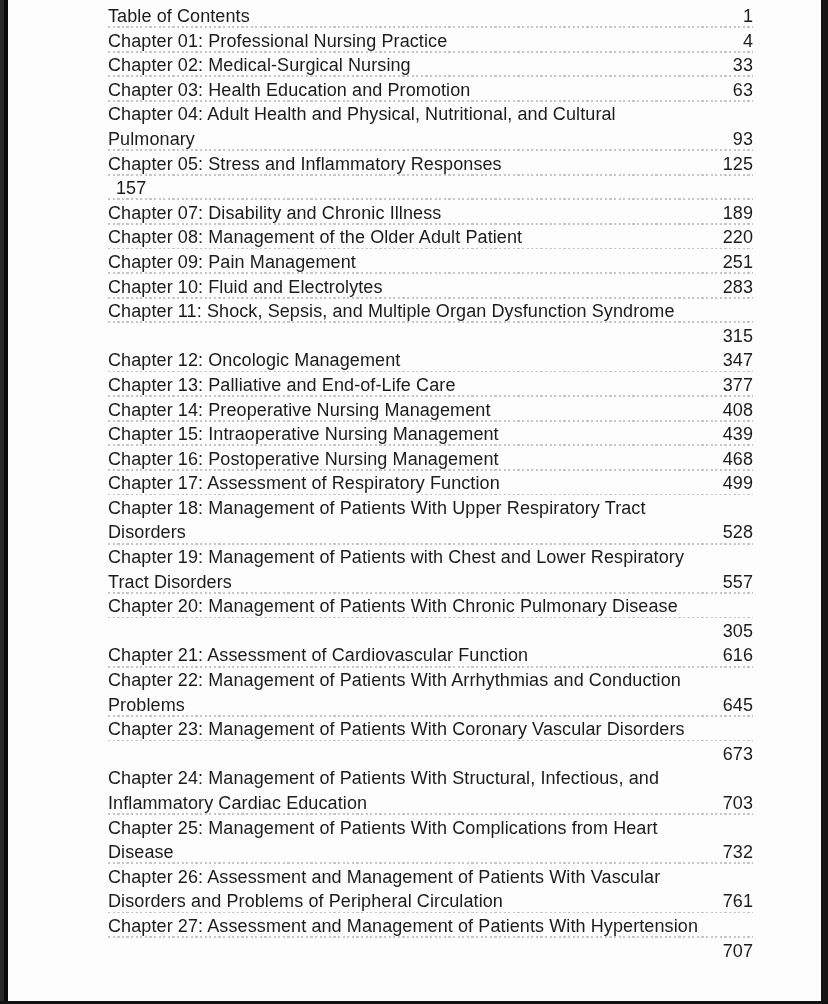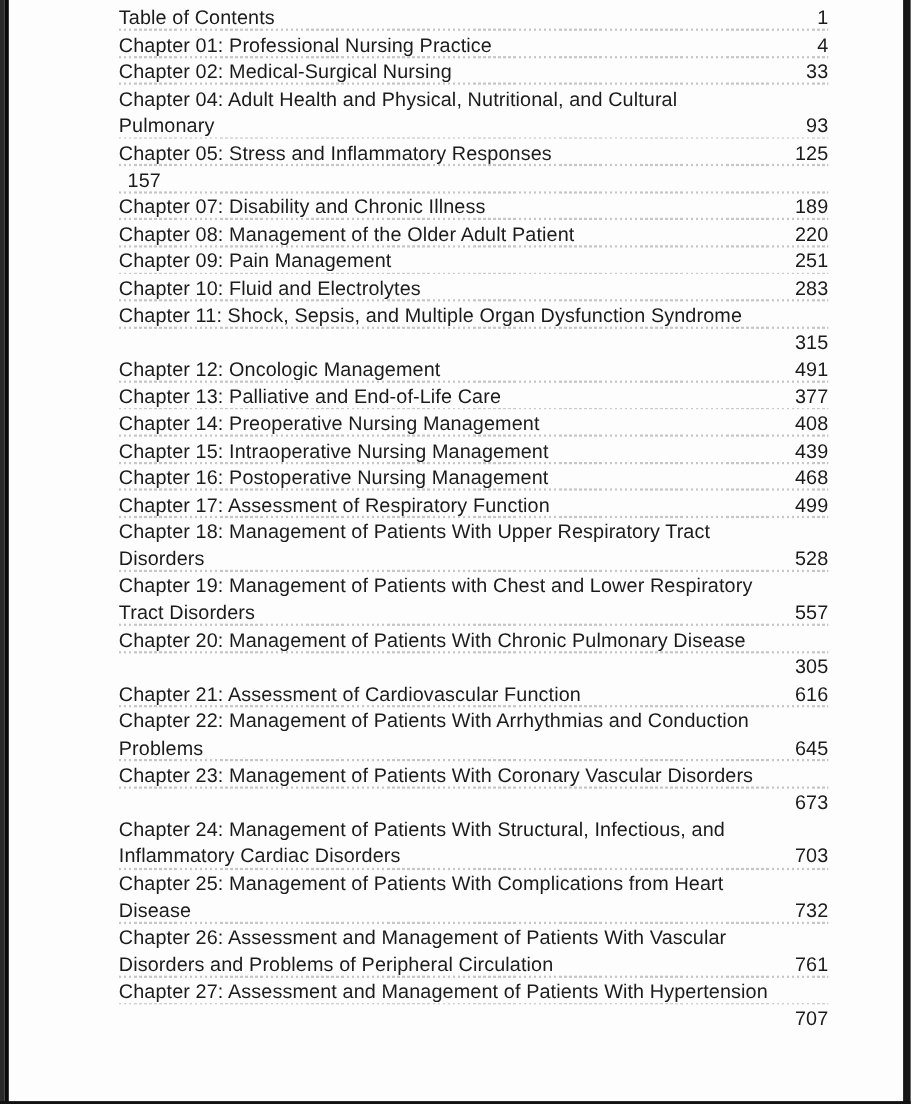--- a/index.html
+++ b/index.html
@@ -96,20 +96,25 @@
         <span class="t">Chapter 01: Professional Nursing Practice</span>
         <span class="p">4</span>
         <div class="dotted"></div>
       </div>
       <div class="line">
         <span class="t">Chapter 02: Medical-Surgical Nursing</span>
         <span class="p">33</span>
         <div class="dotted"></div>
       </div>
       <div class="line">
+        <span class="t">Chapter 03: Health Education and Promotion</span>
+        <span class="p">63</span>
+        <div class="dotted"></div>
+      </div>
+      <div class="line">
         <span class="t">Chapter 04: Adult Health and Physical, Nutritional, and Cultural</span>
         <span class="p"></span>
       </div>
       <div class="line">
         <span class="t">Pulmonary</span>
         <span class="p">93</span>
         <div class="dotted"></div>
       </div>
       <div class="line">
         <span class="t">Chapter 05: Stress and Inflammatory Responses</span>
@@ -144,21 +149,21 @@
         <span class="t">Chapter 11: Shock, Sepsis, and Multiple Organ Dysfunction Syndrome</span>
         <span class="p"></span>
         <div class="dotted"></div>
       </div>
       <div class="line">
         <span class="t"></span>
         <span class="p">315</span>
       </div>
       <div class="line">
         <span class="t">Chapter 12: Oncologic Management</span>
-        <span class="p">491</span>
+        <span class="p">347</span>
         <div class="dotted"></div>
       </div>
       <div class="line">
         <span class="t">Chapter 13: Palliative and End-of-Life Care</span>
         <span class="p">377</span>
         <div class="dotted"></div>
       </div>
       <div class="line">
         <span class="t">Chapter 14: Preoperative Nursing Management</span>
         <span class="p">408</span>
@@ -227,21 +232,21 @@
       </div>
       <div class="line">
         <span class="t"></span>
         <span class="p">673</span>
       </div>
       <div class="line">
         <span class="t">Chapter 24: Management of Patients With Structural, Infectious, and</span>
         <span class="p"></span>
       </div>
       <div class="line">
-        <span class="t">Inflammatory Cardiac Disorders</span>
+        <span class="t">Inflammatory Cardiac Education</span>
         <span class="p">703</span>
         <div class="dotted"></div>
       </div>
       <div class="line">
         <span class="t">Chapter 25: Management of Patients With Complications from Heart</span>
         <span class="p"></span>
       </div>
       <div class="line">
         <span class="t">Disease</span>
         <span class="p">732</span>

